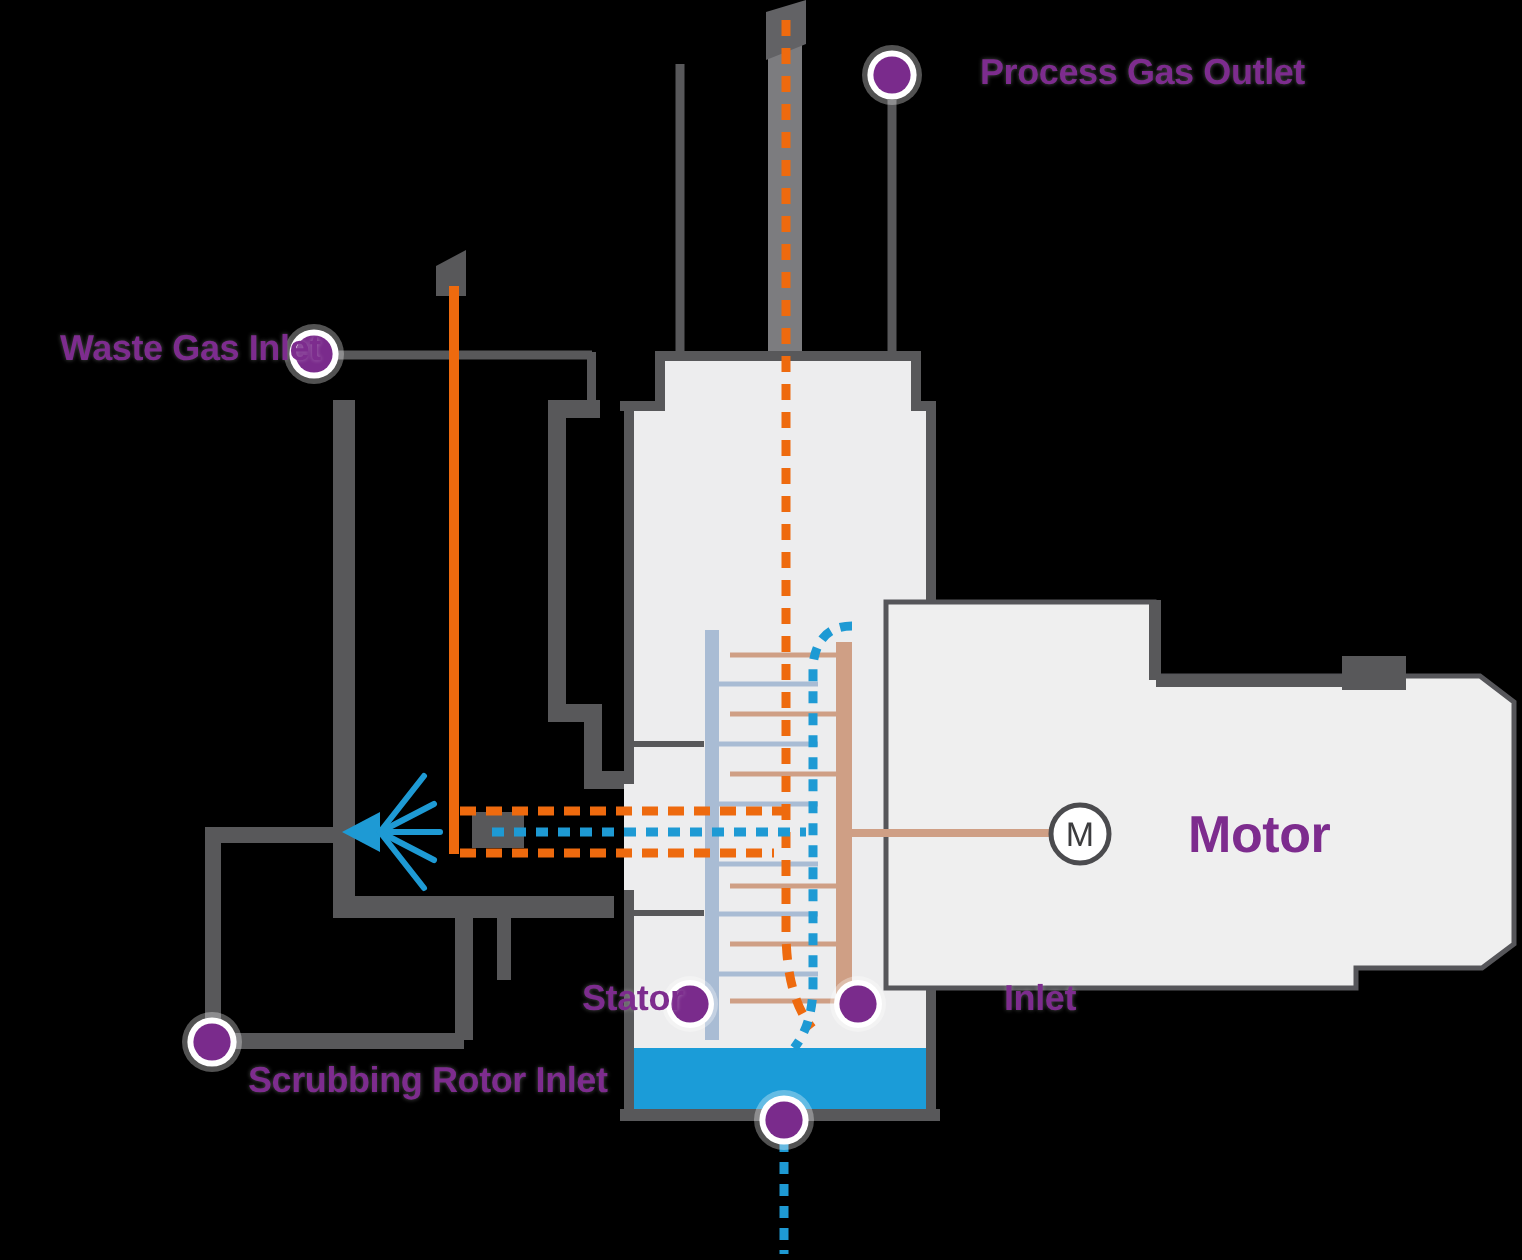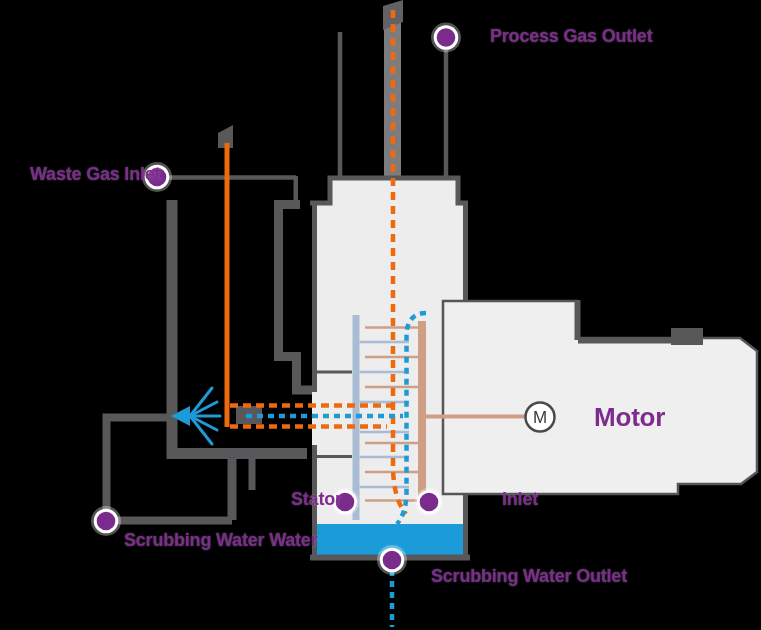--- a/index.html
+++ b/index.html
@@ -146,18 +146,17 @@
       <g>
         <circle cx="429" cy="502" r="14" fill="#ffffff" opacity="0.32"></circle>
         <circle cx="429" cy="502" r="12" fill="#ffffff"></circle>
         <circle cx="429" cy="502" r="9.3" fill="#7a2b8c"></circle>
       </g>
     </g>
   </svg>
 
   <div class="lbl lbl-pgo">Process Gas Outlet</div>
   <div class="lbl lbl-wgi">Waste Gas Inlet</div>
-  <div class="lbl lbl-swi">Scrubbing Water Water</div>
-  <div class="lbl lbl-swo">Scrubbing Water Outlet</div>
+  <div class="lbl lbl-swi">Scrubbing Rotor Inlet</div>
   <div class="lbl lbl-stator">Stator</div>
   <div class="lbl lbl-rotor">Inlet</div>
   <div class="lbl lbl-motor">Motor</div>
 </div>
 
 </body></html>

